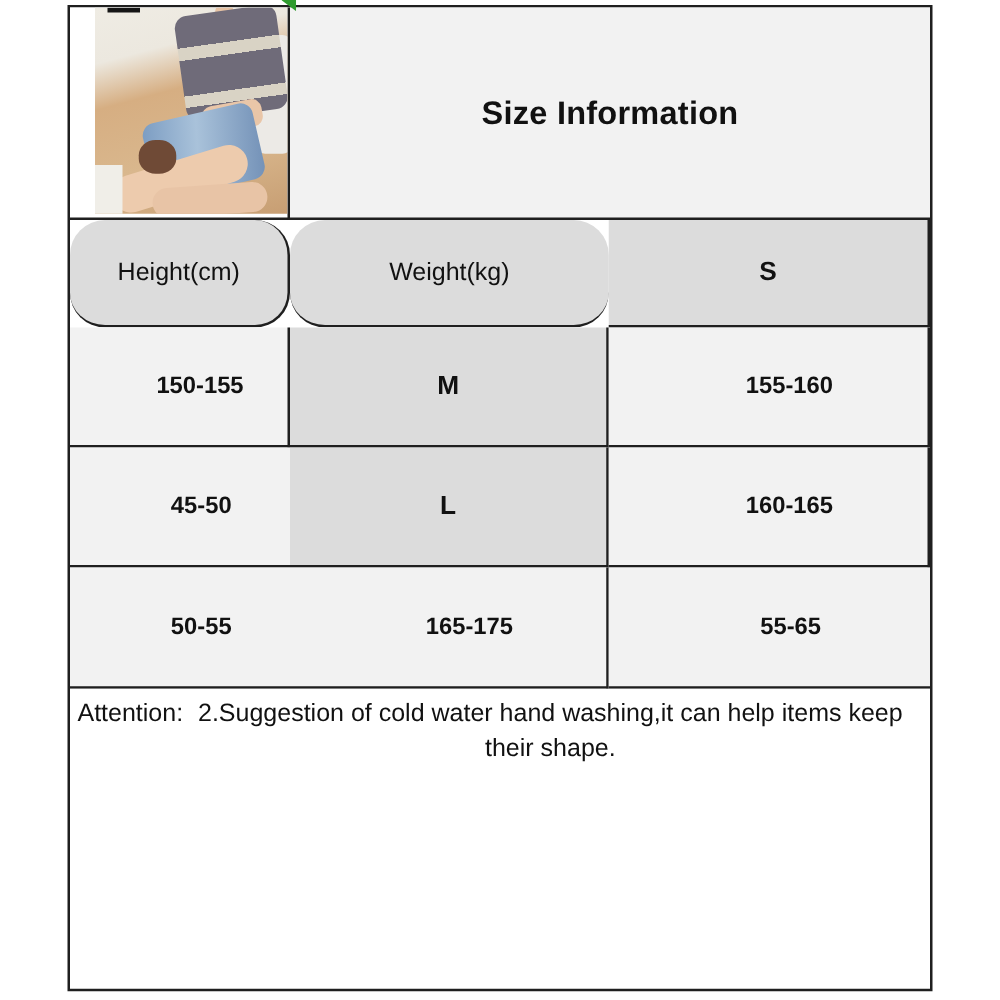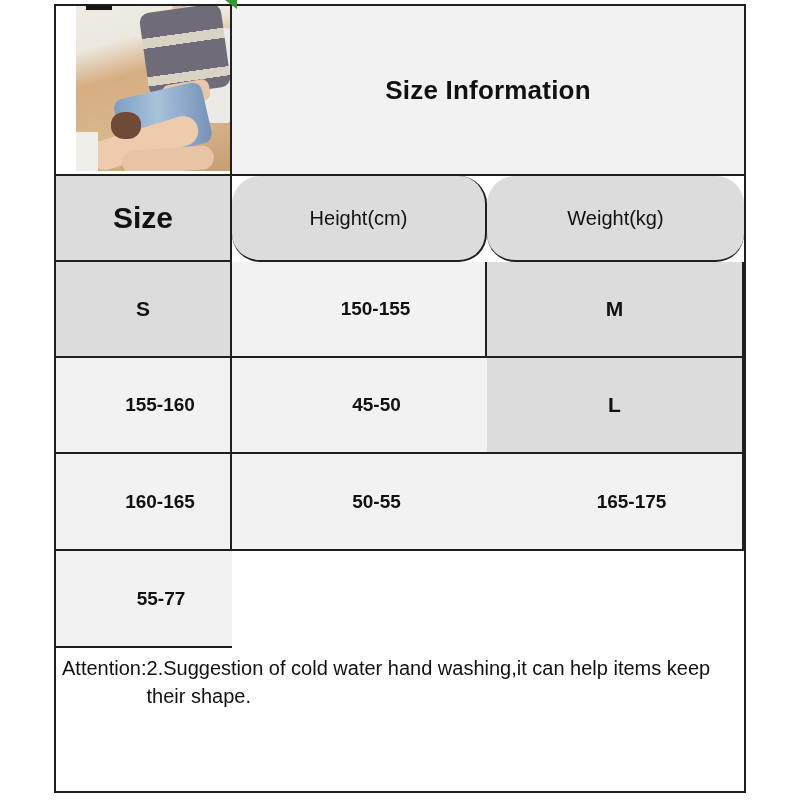--- a/index.html
+++ b/index.html
@@ -8,21 +8,21 @@
   .sheet{position:absolute;left:54px;top:4px;width:692px;height:789px;
          border:2px solid #1f1f1f;box-sizing:border-box;background:#fff;}
 
   .grid{display:grid;width:100%;height:100%;
         grid-template-columns:176px 255px 257px;
         grid-template-rows:170px 86px 96px 96px 97px 97px 143px;}
 
   .cell{border-right:2px solid #1f1f1f;border-bottom:2px solid #1f1f1f;
         display:flex;align-items:center;justify-content:center;
         box-sizing:border-box;overflow:hidden;}
-  .cell.last-col{border-right:none;}
+  .cell.last-col{border-right:none;text-align:center;}
   .cell.last-row{border-bottom:none;}
 
   .gray{background:#dcdcdc;}
   .lite{background:#f2f2f2;}
   .white{background:#ffffff;}
 
   .title-cell{grid-column:2 / 4;font-weight:bold;font-size:26px;letter-spacing:.2px;}
   .corner-head{font-weight:bold;font-size:30px;}
   .col-head{font-weight:normal;font-size:20px;border-radius:28px;}
   .size-letter{font-weight:bold;font-size:21px;}
@@ -68,37 +68,36 @@
         <div class="ph-midriff"></div>
         <div class="ph-skirt"></div>
         <div class="ph-thigh"></div>
         <div class="ph-shin"></div>
         <div class="ph-shoe"></div>
         <div class="ph-baseboard"></div>
       </div>
     </div>
     <div class="cell lite last-col title-cell">Size Information</div>
 
-    <div class="cell gray corner-head">Size</div>
     <div class="cell gray col-head">Height(cm)</div>
     <div class="cell gray last-col col-head">Weight(kg)</div>
 
     <div class="cell gray size-letter">S</div>
     <div class="cell lite value">150-155</div>
 
     <div class="cell gray size-letter">M</div>
     <div class="cell lite value">155-160</div>
     <div class="cell lite last-col value">45-50</div>
 
     <div class="cell gray size-letter">L</div>
     <div class="cell lite value">160-165</div>
     <div class="cell lite last-col value">50-55</div>
 
     <div class="cell lite value">165-175</div>
-    <div class="cell lite last-col value">55-77</div>
+    <div class="cell lite last-col value">55-65</div>
 
     <div class="cell white last-col last-row attention-cell">
       <div>Attention:</div>
       <div>2.Suggestion of cold water hand washing,it can help items keep their shape.</div>
     </div>
 
   </div>
 </div>
 
 <div class="flag"></div>

